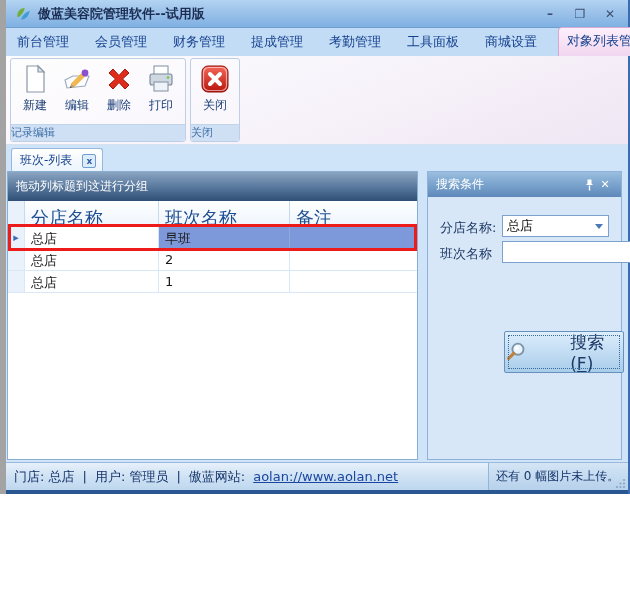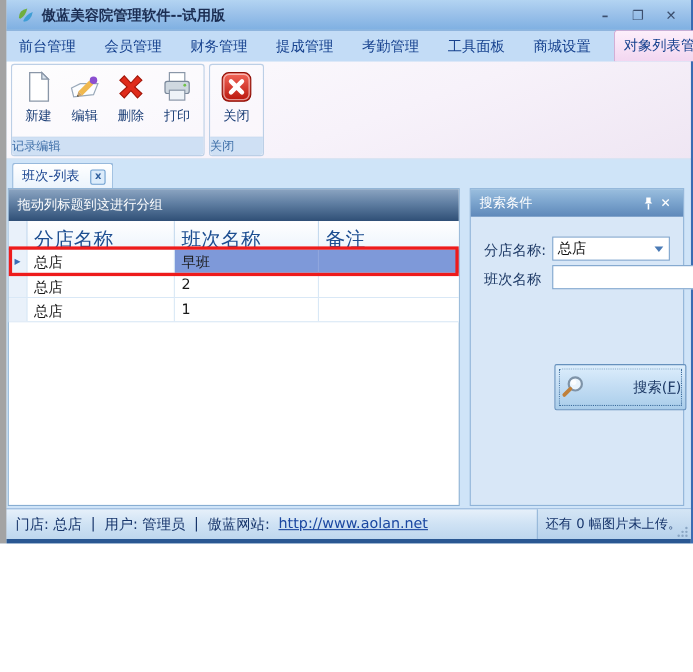--- a/index.html
+++ b/index.html
@@ -133,21 +133,21 @@
   }
   .search-btn {
     position:absolute; left:76px; width:120px; top:159px; height:42px;
     background:linear-gradient(#ddeefc 0%, #c5def4 45%, #a9cdea 100%);
     border:1px solid #6691bd; border-radius:2px;
     display:flex; align-items:center; justify-content:center; gap:8px; cursor:default;
   }
   .search-btn::before {
     content:""; position:absolute; inset:3px; border:1px dotted #3a6a9a; border-radius:1px;
   }
-  .search-btn-label { color:#1e3a66; font-size:13px;margin-left:35px; }
+  .search-btn-label { color:#1e3a66; font-size:17px;margin-left:35px; }
   .search-btn-label .ukey { text-decoration:underline; }
 
   
   .statusbar {
     position:absolute; left:0; right:0; bottom:0; height:32px;
     border-top:1px solid #9ab9dc;
     background:linear-gradient(#e6f0fa 0%, #cfe2f4 50%, #bed7ee 100%);
     border-bottom:4px solid #2a5792;
     display:flex; align-items:center; color:#17356b; font-size:13px;margin-top:46px;
   }
@@ -325,21 +325,21 @@
     </div>
   </div>
 
   <div class="statusbar">
     <div class="sb-left">
       <span>门店: 总店</span>
       <span>|</span>
       <span>用户: 管理员</span>
       <span>|</span>
       <span>傲蓝网站:</span>
-      <span class="sb-link">http://www.aolan.net</span>
+      <span class="sb-link">aolan://www.aolan.net</span>
     </div>
     <div class="sb-right">
       <span>还有 0 幅图片未上传。</span>
       <svg class="grip" width="11" height="11" viewBox="0 0 11 11">
         <circle cx="9" cy="2" r="1.1" fill="#8aa6c4"></circle>
         <circle cx="9" cy="5.5" r="1.1" fill="#8aa6c4"></circle>
         <circle cx="9" cy="9" r="1.1" fill="#8aa6c4"></circle>
         <circle cx="5.5" cy="5.5" r="1.1" fill="#8aa6c4"></circle>
         <circle cx="5.5" cy="9" r="1.1" fill="#8aa6c4"></circle>
         <circle cx="2" cy="9" r="1.1" fill="#8aa6c4"></circle>

